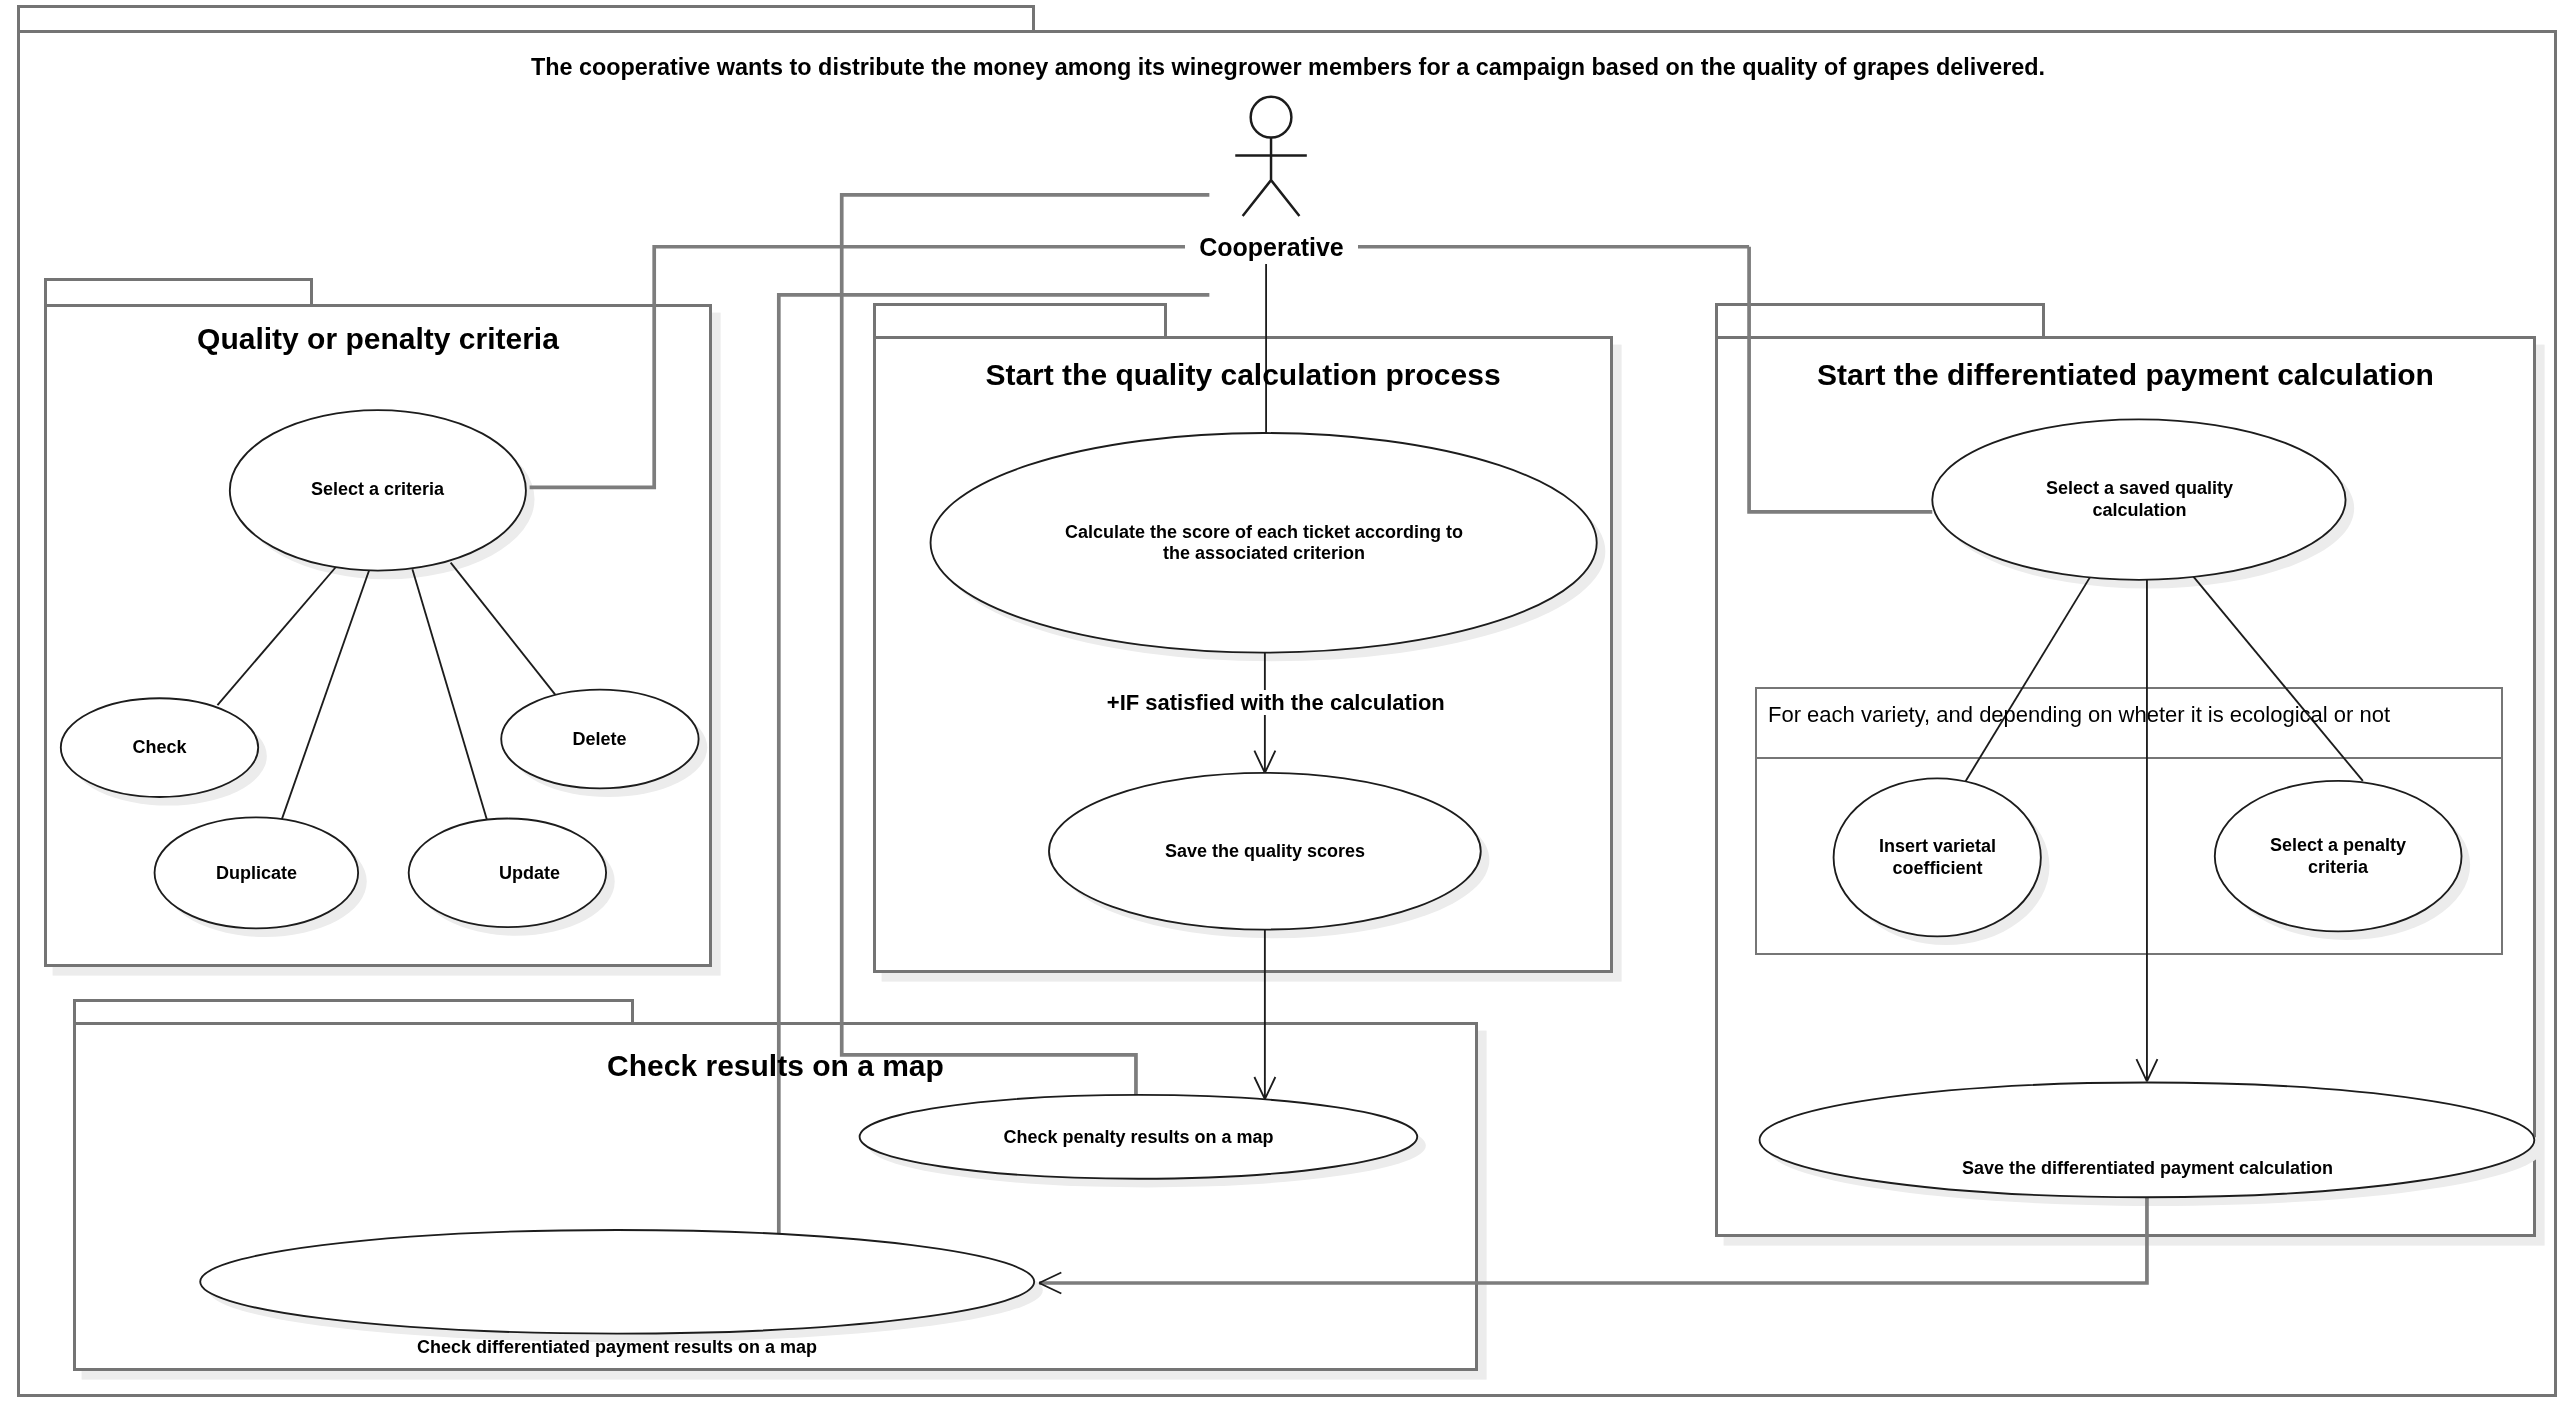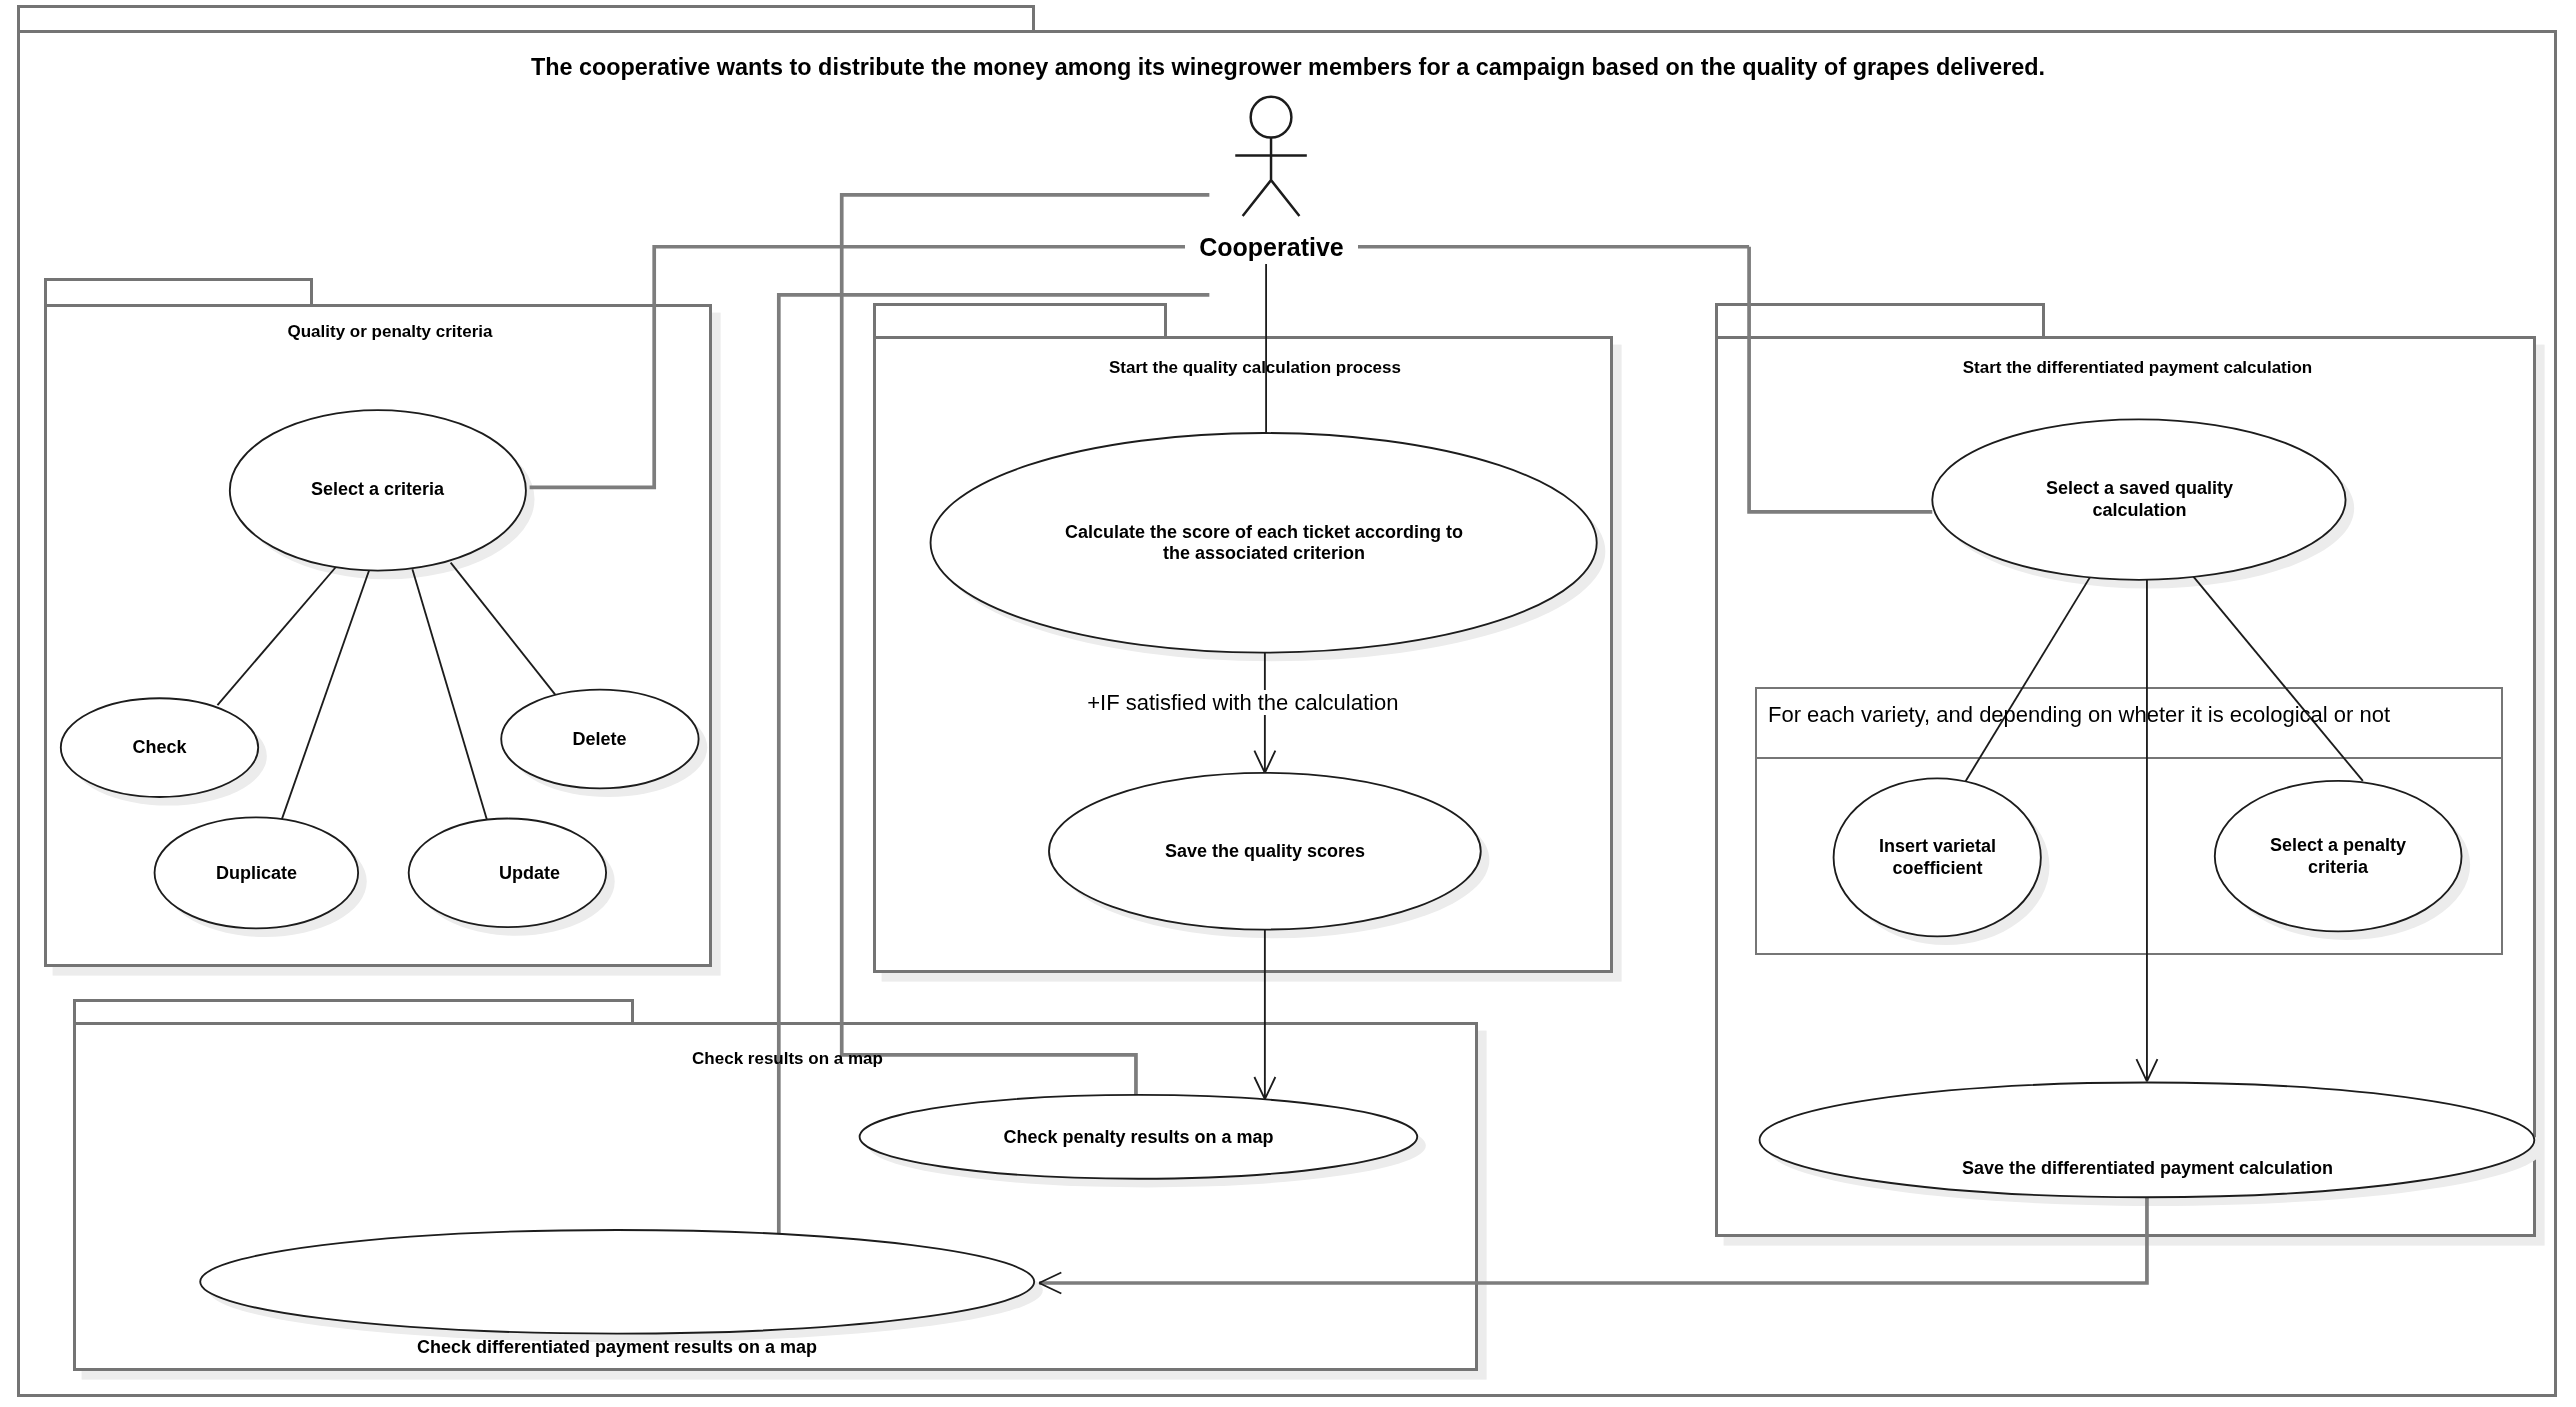--- a/index.html
+++ b/index.html
@@ -3,21 +3,21 @@
 <meta charset="utf-8">
 <style>
   html,body{margin:0;padding:0;background:#ffffff;}
   body{width:2576px;height:1407px;position:relative;overflow:hidden;
        font-family:"Liberation Sans",sans-serif;color:#000;}
   .abs{position:absolute;}
   .pkg{position:absolute;border:3.1px solid #747474;background:#ffffff;
        box-shadow:8.6px 8.6px 0 #ececec;box-sizing:border-box;}
   .tab{position:absolute;border:3.1px solid #747474;border-bottom:none;background:#ffffff;
        box-sizing:border-box;}
-  .pkg-title{position:absolute;text-align:center;font-weight:bold;font-size:17px;z-index:6;padding-left:12px;}
+  .pkg-title{position:absolute;text-align:center;font-weight:bold;font-size:30px;z-index:6;}
   .uc-label{position:absolute;display:flex;align-items:center;justify-content:center;
        text-align:center;font-weight:bold;font-size:18px;line-height:1.18;z-index:6;}
   svg.layer{position:absolute;left:0;top:0;z-index:4;}
   .frame{position:absolute;border:2.5px solid #767676;background:transparent;
        box-sizing:border-box;z-index:3;}
   .frame-divider{position:absolute;left:0;right:0;border-top:2.5px solid #767676;}
   .frame-head{position:absolute;font-size:22px;font-weight:normal;z-index:6;white-space:nowrap;}
   .masked{background:#ffffff;padding:0 6.2px;}
 </style>
 </head>
@@ -111,21 +111,21 @@
 
 <div class="pkg-title" style="left:44px;top:322px;width:668px;">Quality or penalty criteria</div>
 <div class="uc-label" style="left:248px;top:453px;width:259px;height:74px;">Select a criteria</div>
 <div class="uc-label" style="left:67px;top:729px;width:185px;height:37px;">Check</div>
 <div class="uc-label" style="left:164px;top:855px;width:185px;height:37px;">Duplicate</div>
 <div class="uc-label" style="left:437px;top:855px;width:185px;height:37px;">Update</div>
 <div class="uc-label" style="left:507px;top:721px;width:185px;height:37px;">Delete</div>
 
 <div class="pkg-title" style="left:873px;top:358px;width:740px;">Start the quality calculation process</div>
 <div class="uc-label" style="left:1054px;top:469px;width:420px;height:148px;">Calculate the score of each ticket according to the associated criterion</div>
-<div class="abs" style="left:1081px;top:690px;width:370px;text-align:left;font-weight:normal;font-size:22px;z-index:6;">
+<div class="abs" style="left:1081px;top:690px;width:370px;text-align:right;font-weight:bold;font-size:22px;z-index:6;">
   <span class="masked">+IF satisfied with the calculation</span>
 </div>
 <div class="uc-label" style="left:1080px;top:827px;width:370px;height:49px;">Save the quality scores</div>
 
 <div class="pkg-title" style="left:1715px;top:358px;width:821px;">Start the differentiated payment calculation</div>
 <div class="uc-label" style="left:2007px;top:450px;width:265px;height:99px;">Select a saved quality calculation</div>
 <div class="frame-head" style="left:1768px;top:702px;">For each variety, and depending on wheter it is ecological or not</div>
 <div class="uc-label" style="left:1876px;top:796px;width:123px;height:123px;">Insert varietal coefficient</div>
 <div class="uc-label" style="left:2267px;top:795px;width:142px;height:123px;">Select a penalty criteria</div>
 <div class="uc-label" style="left:1765px;top:1147px;width:765px;height:43px;">Save the differentiated payment calculation</div>

